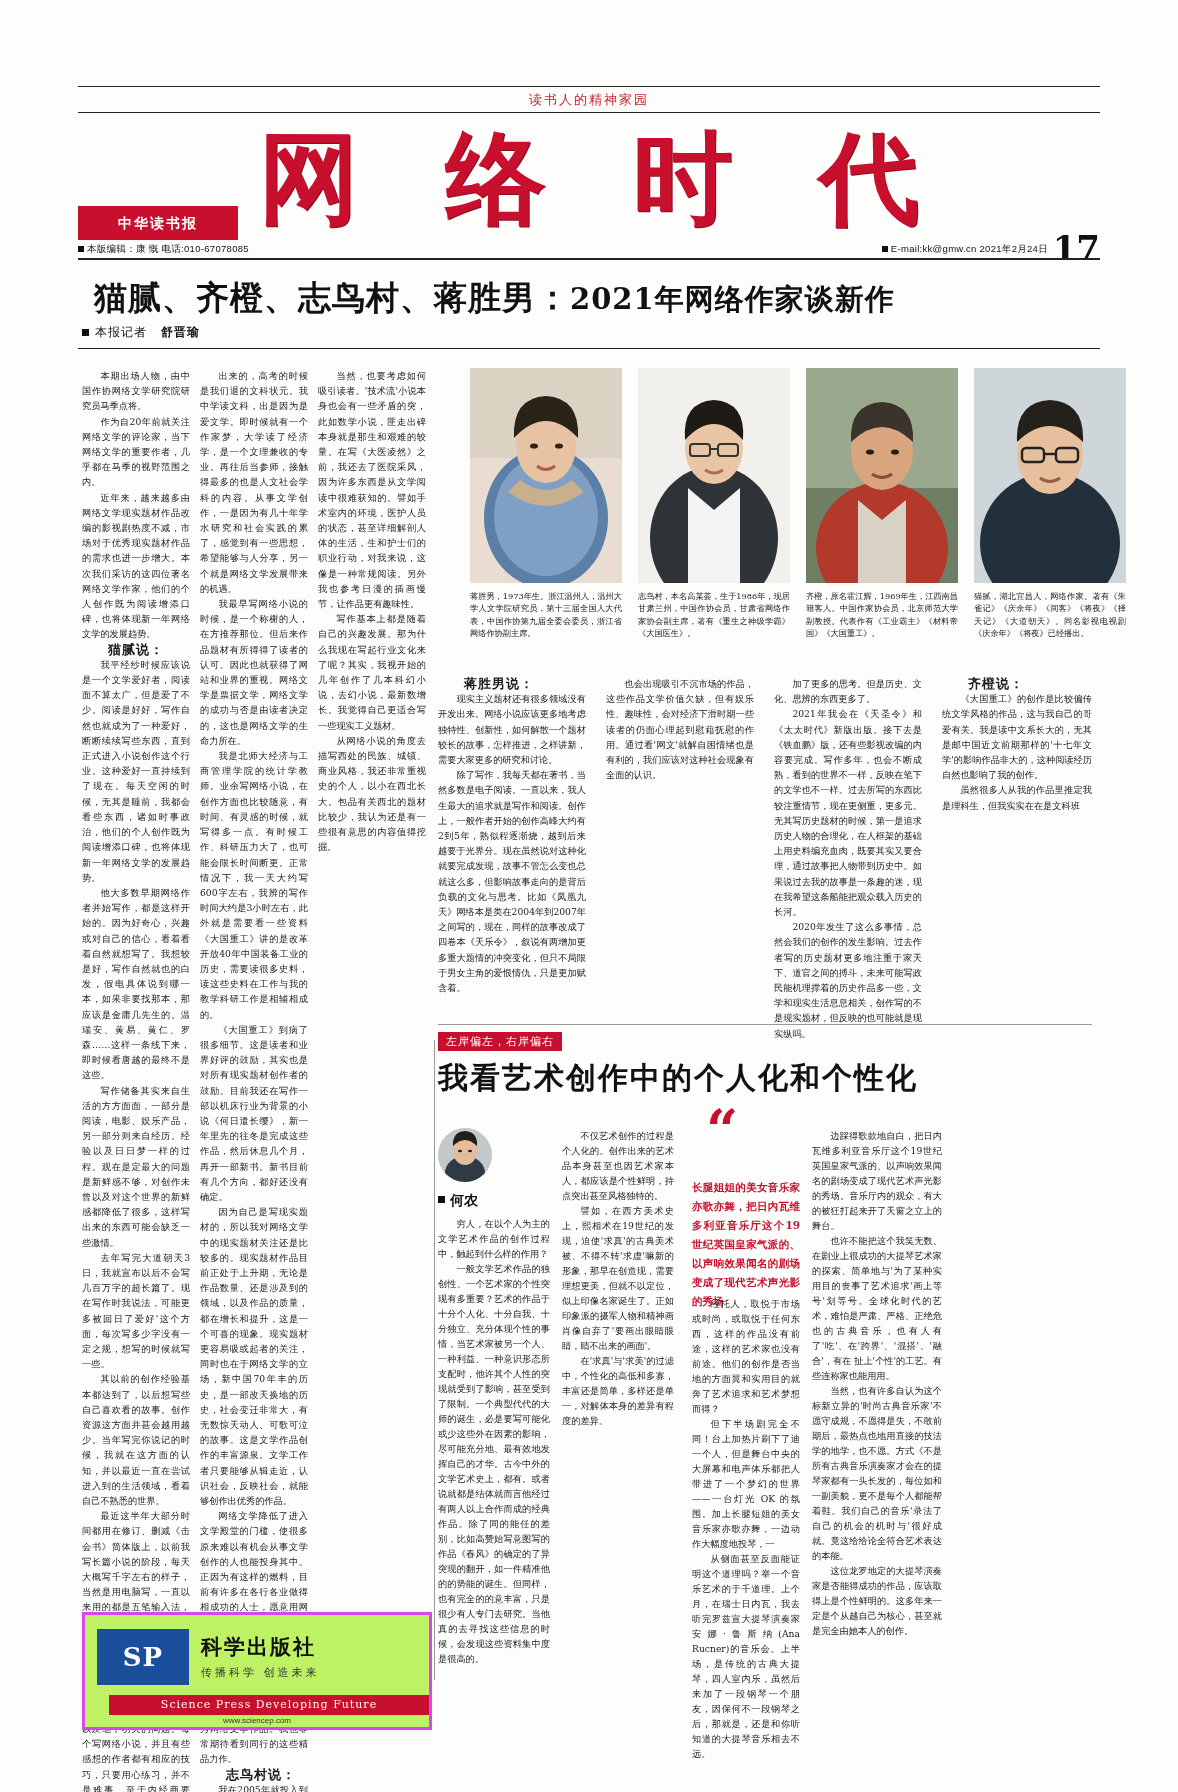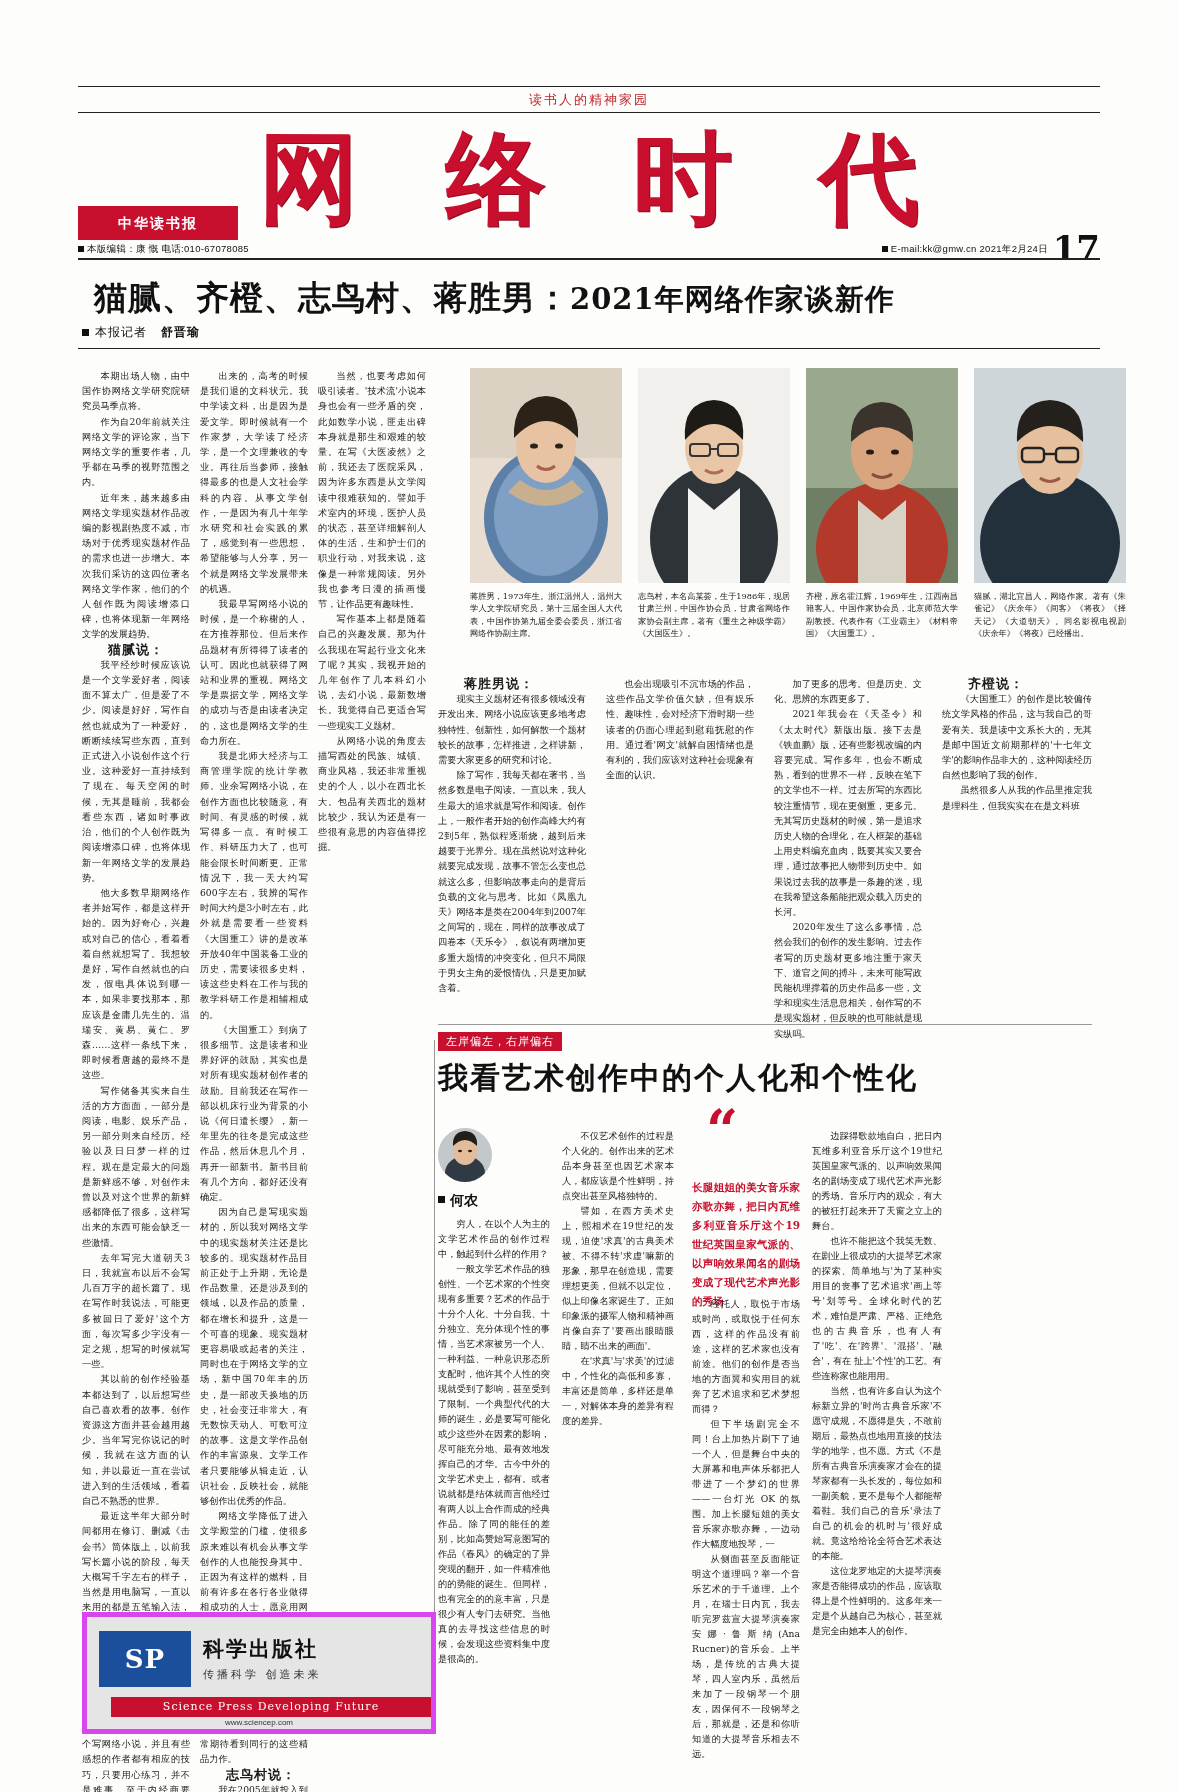--- a/index.html
+++ b/index.html
@@ -150,21 +150,21 @@
   .f5{left:956px;top:1128px;width:136px;font-size:9.2px;line-height:15px;}
 
   
   .c8{left:82px;top:1060px;width:108px;}
   .c9{left:200px;top:1060px;width:108px;}
   .c10{left:318px;top:1060px;width:108px;}
 
   
   .ad{
     position:absolute;left:82px;top:1612px;width:344px;height:112px;
-    border:5px solid #d946ef;background:#e5e5e5;
+    border:3px solid #d946ef;background:#bef264;
   }
   .ad-logo{
     position:absolute;left:12px;top:14px;width:92px;height:56px;
     background:#1b4f9c;color:#fff;font-weight:bold;font-size:26px;
     text-align:center;line-height:56px;letter-spacing:1px;
     font-family:"DejaVu Serif",serif;
   }
   .ad-name{
     position:absolute;left:116px;top:18px;font-size:21px;font-weight:bold;color:#111;
     font-family:"DejaVu Serif",serif;letter-spacing:2px;

